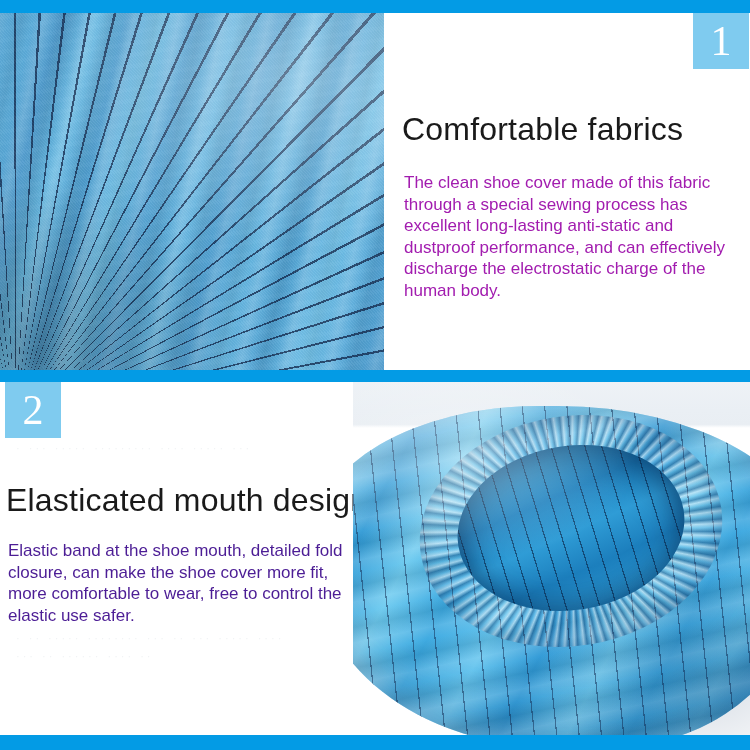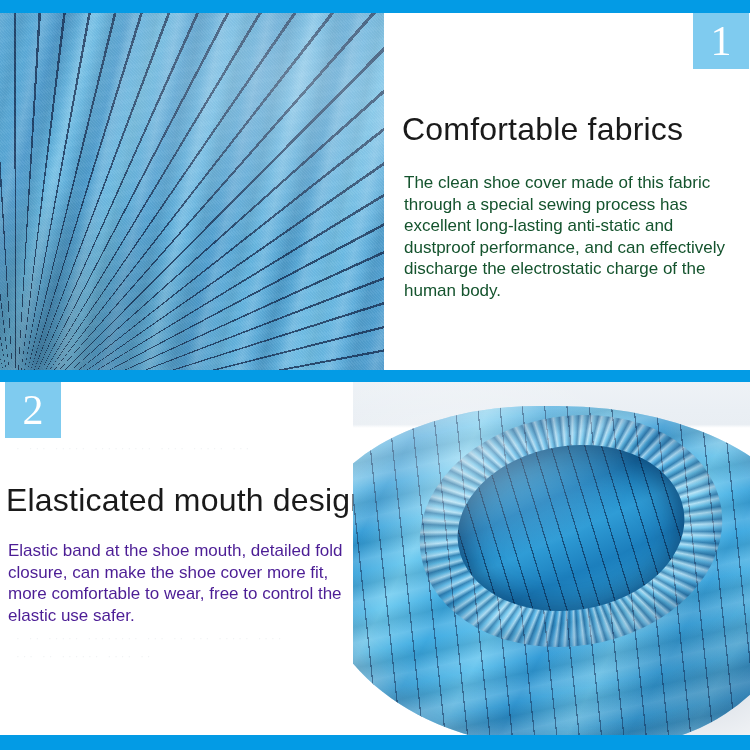--- a/index.html
+++ b/index.html
@@ -76,21 +76,21 @@
     letter-spacing: 0.2px;
     white-space: nowrap;
     margin: 0;
   }
   #body-1 {
     position: absolute;
     left: 2px; top: 159px;
     width: 342px;
     font-size: 17px;
     line-height: 21.5px;
-    color: #14532d;
+    color: #a21caf;
     margin: 0;
   }
 
   
   #section-2 {
     position: absolute;
     left: 0; top: 382px;
     width: 750px; height: 353px;
     background: #ffffff;
   }

